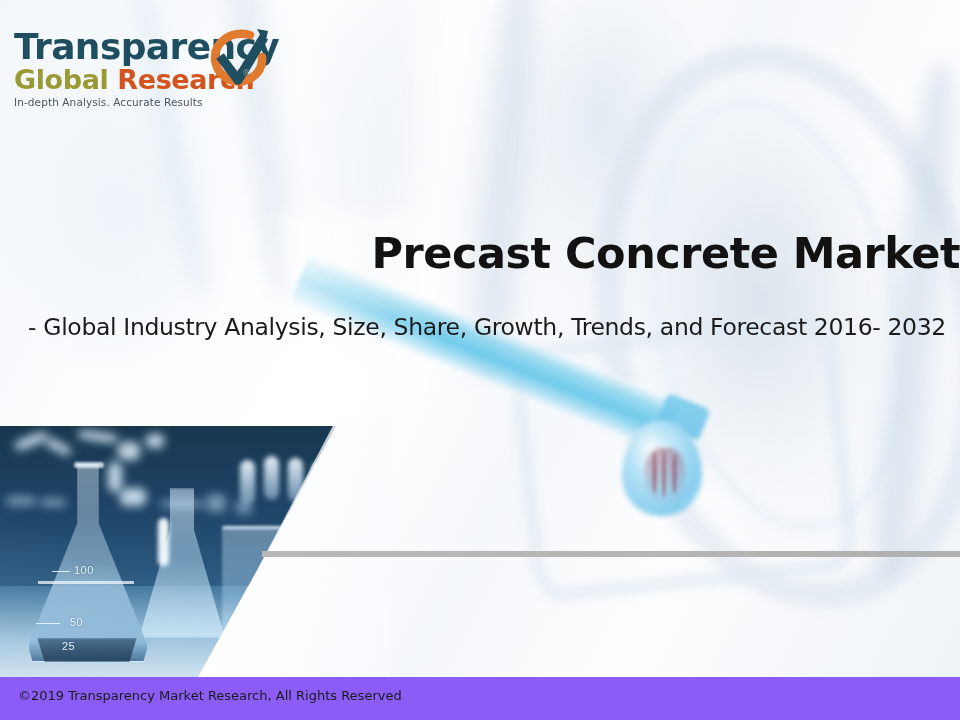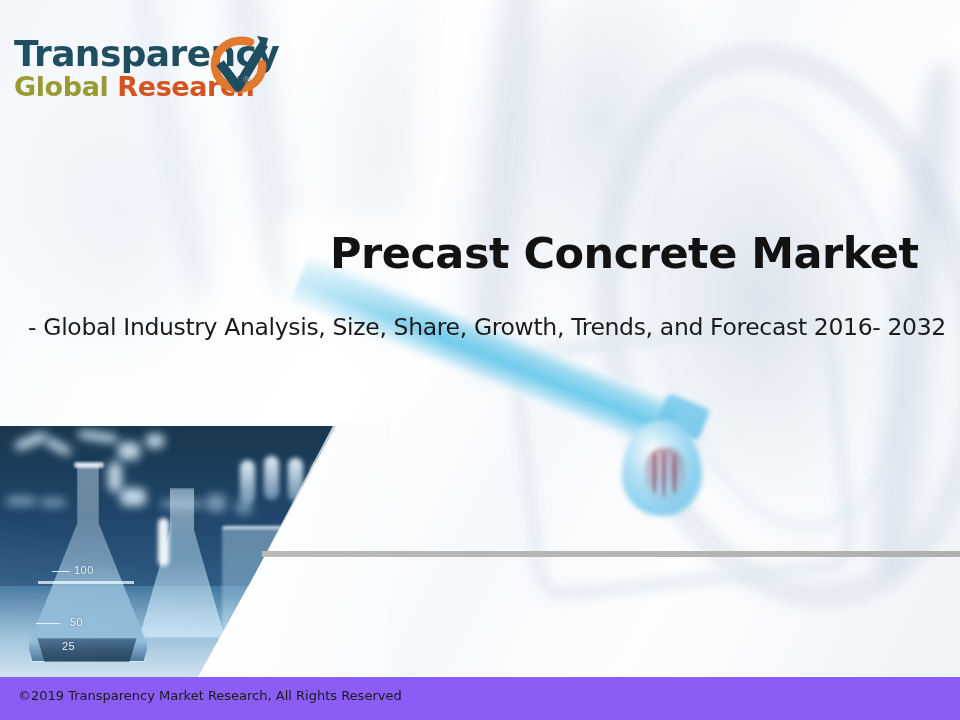--- a/index.html
+++ b/index.html
@@ -260,21 +260,21 @@
   .gray-rule {
     position: absolute;
     left: 262px; top: 551px;
     width: 698px; height: 6px;
     background: linear-gradient(90deg, #b9b9b7 0%, #b5b5b3 60%, #b0b0ae 100%);
   }
 
   
   .logo {
     position: absolute;
-    left: 14px; top: 35px;
+    left: 14px; top: 28px;
     width: 256px; height: 100px;
   }
   .logo-line1 {
     font-family: "DejaVu Sans", sans-serif;
     font-weight: bold;
     font-size: 36px;
     line-height: 38px;
     color: #1f4e60;
     letter-spacing: -0.6px;
   }
@@ -306,21 +306,21 @@
     font-size: 9px;
     color: #8b9097;
     font-family: "DejaVu Sans", sans-serif;
   }
 
   
   .title {
     position: absolute;
     left: 0; top: 228px;
     width: 960px;
-    text-align: left;
+    text-align: right;
     padding-right: 0;
     font-family: "DejaVu Sans", sans-serif;
     font-weight: bold;
     font-size: 43px;
     line-height: 50px;
     color: #121212;
     letter-spacing: -0.5px;
   }
   .title-inner { display: inline-block; padding-left: 330px; }
   .subtitle {
@@ -420,20 +420,21 @@
 
   <div class="wedge"></div>
 
   <div class="gray-rule"></div>
 
   <div class="logo">
     <div class="logo-line1">Transparency</div>
     <div class="logo-line2">
       <span class="logo-market">Global</span><span class="logo-research"> Research</span>
     </div>
+    <div class="logo-tag">In-depth Analysis. Accurate Results</div>
 
     <div class="logo-mark">
       <svg width="74" height="68" viewBox="0 0 74 68" xmlns="http://www.w3.org/2000/svg">
         <path d="M42 9 C22 4, 6 17, 7 33 C8 48, 22 58, 36 55 C48 52, 55 42, 54 31" fill="none" stroke="#e07a2f" stroke-width="8.5" stroke-linecap="round"></path>
         <path d="M12 30 L30 54 L56 11" fill="none" stroke="#1f4e60" stroke-width="9.5" stroke-linejoin="round" stroke-linecap="butt"></path>
         <path d="M49 3 L60 5 L57 18 Z" fill="#1f4e60"></path>
       </svg>
     </div>
     <div class="logo-reg">®</div>
   </div>

